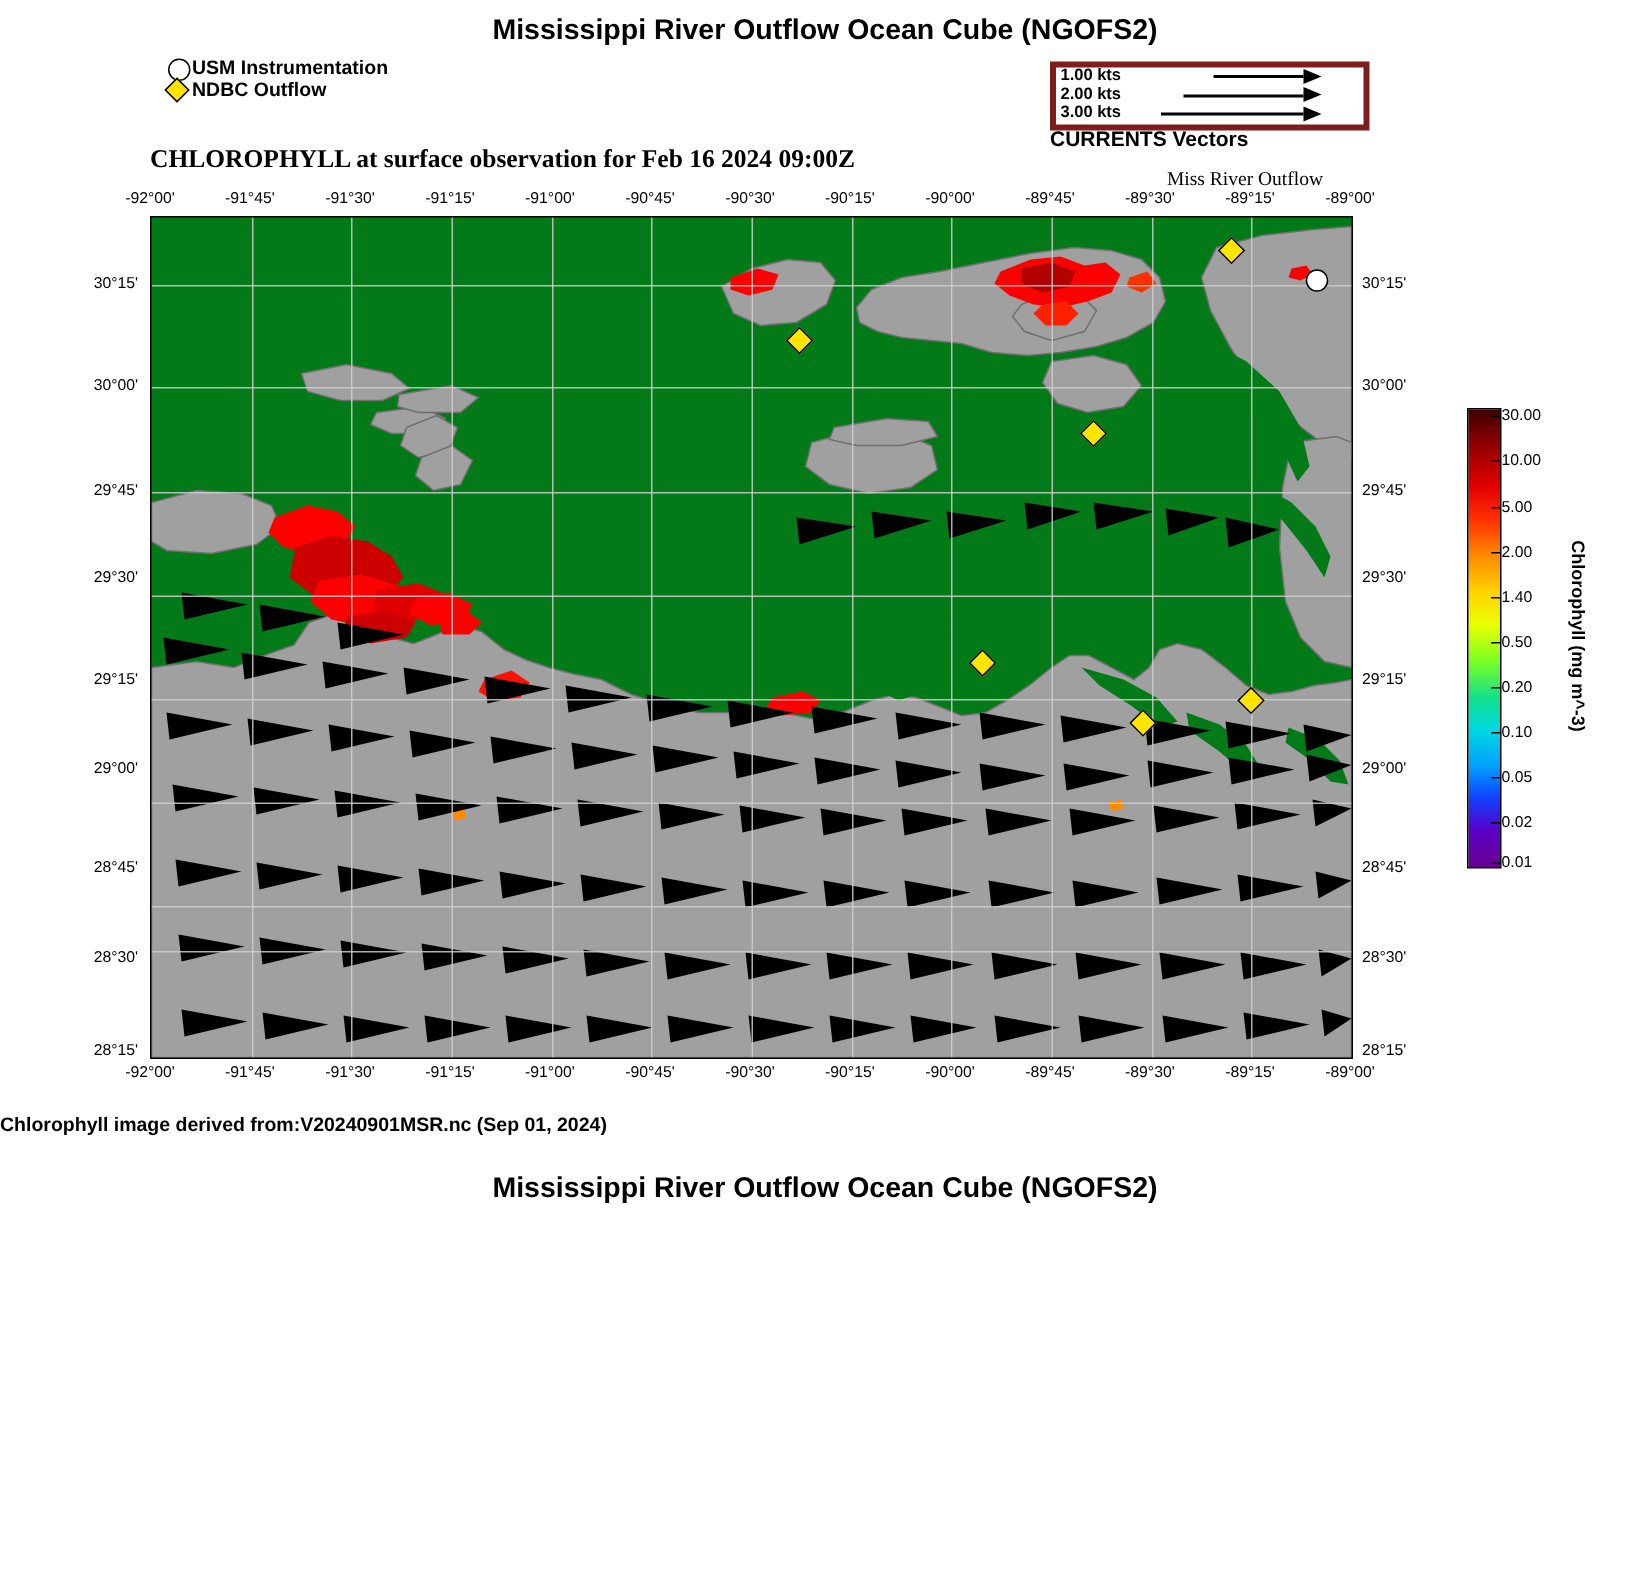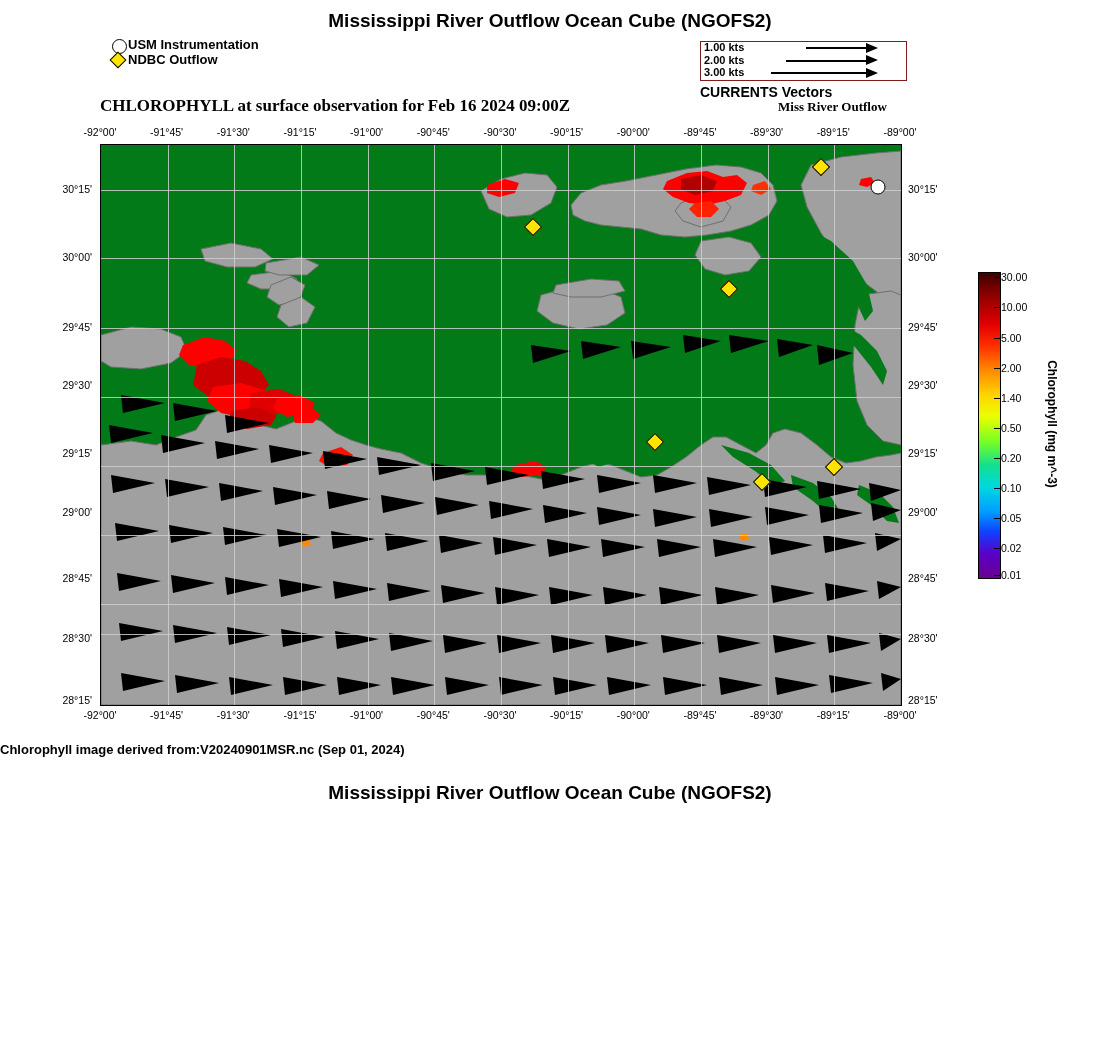--- a/index.html
+++ b/index.html
@@ -53,21 +53,21 @@
     font-size: 13px;
     left: 128px;
   }
   #legend-usm-label { top: 37px; }
   #legend-ndbc-label { top: 52px; }
 
   
   #vector-key {
     left: 700px; top: 41px;
     width: 205px; height: 38px;
-    border: 1px solid #7f1d1d;
+    border: 4px solid #7f1d1d;
     background: #fff;
   }
   .vk-row { position: absolute; left: 0; width: 205px; height: 12.6px; }
   .vk-label {
     position: absolute; left: 3px; top: -1px;
     font-size: 11px; font-weight: bold;
     font-family: "Liberation Sans", sans-serif;
   }
   .vk-arrow { position: absolute; top: 5px; height: 2px; background: #000; }
   .vk-head {
@@ -75,23 +75,23 @@
     width: 0; height: 0;
     border-top: 5px solid transparent;
     border-bottom: 5px solid transparent;
     border-left: 12px solid #000;
   }
   #currents-vectors-label {
     left: 700px; top: 84px;
     font-size: 14px; font-weight: bold;
   }
   #miss-river-outflow-label {
-    left: 778px; top: 99px;
+    left: 778px; top: 111px;
     font-family: "Liberation Serif", serif;
-    font-weight: bold;
+    font-weight: normal;
     font-size: 13px;
   }
 
   
   #map-frame {
     left: 100px; top: 144px;
     width: 800px; height: 560px;
     border: 1px solid #000;
     background: #017a17;
     overflow: hidden;

